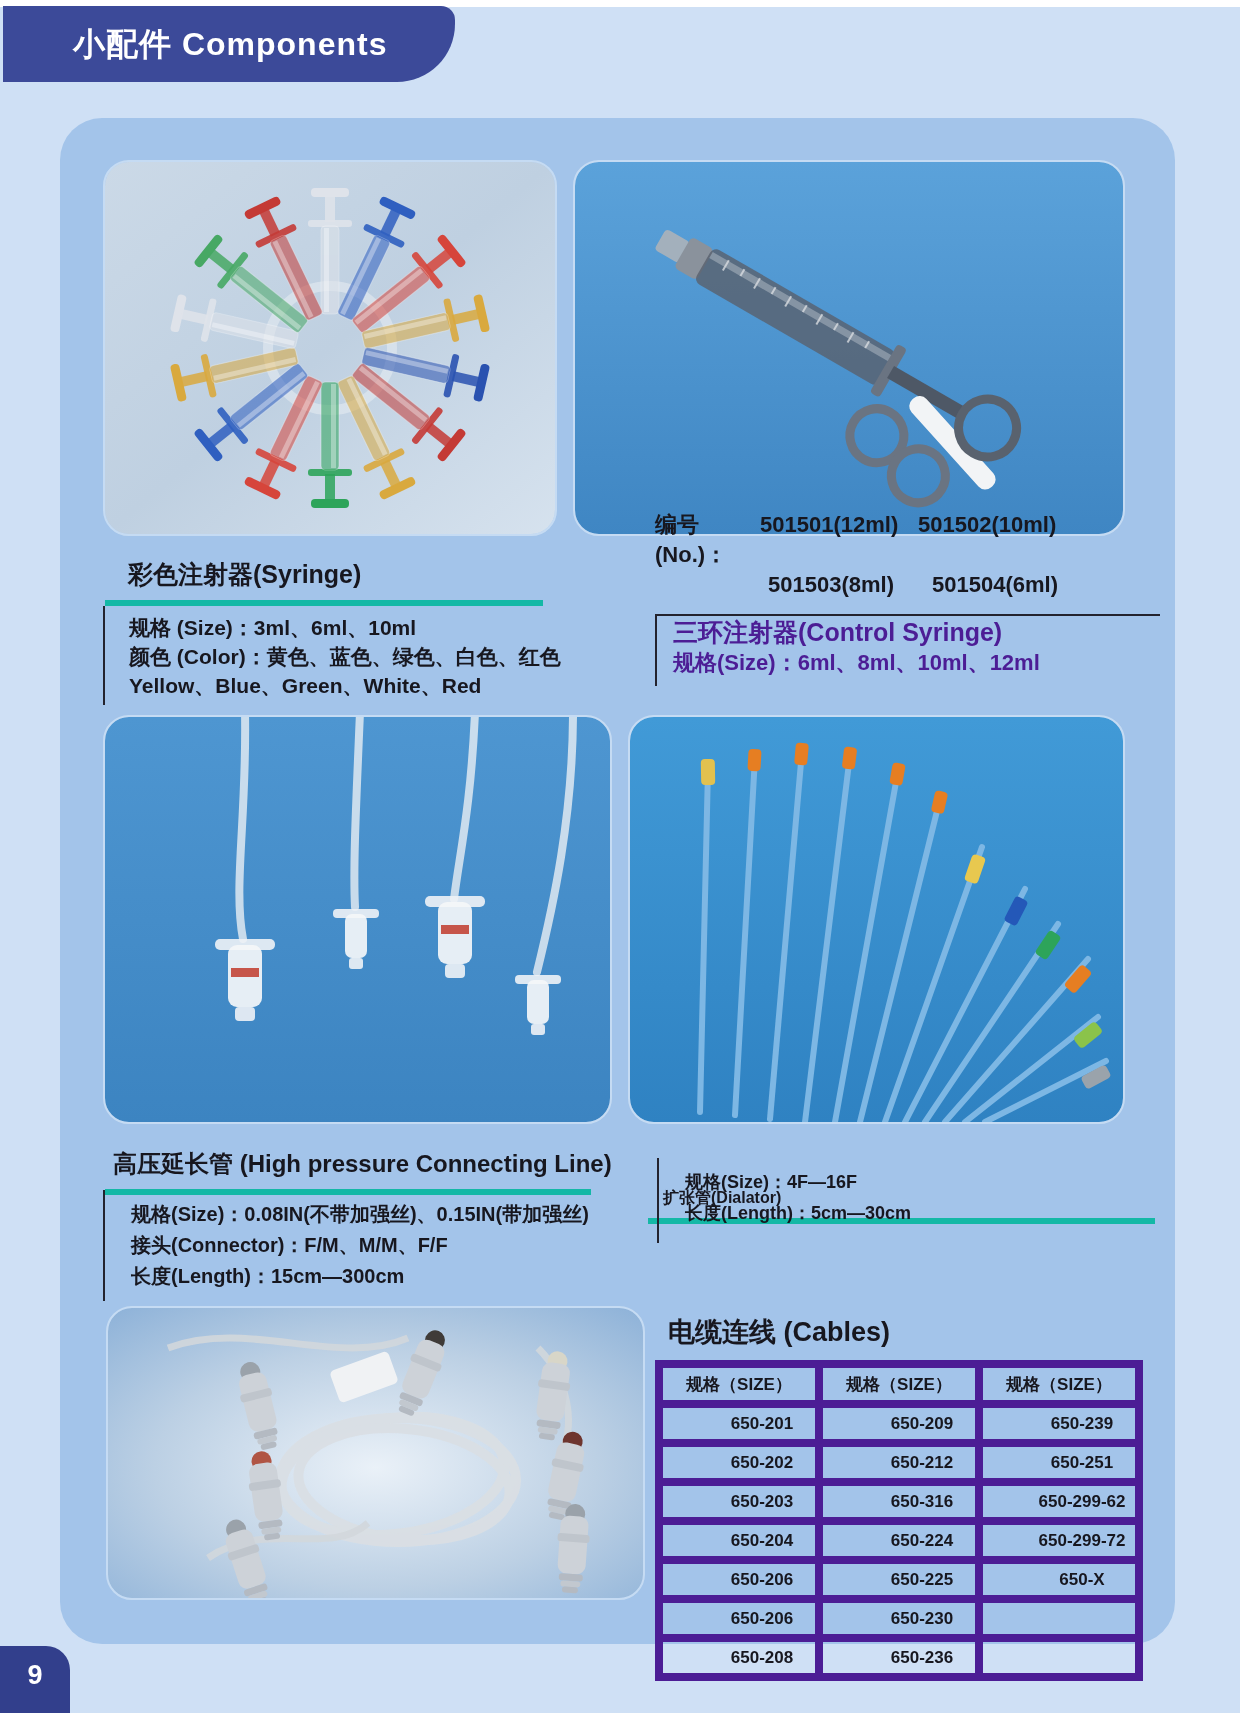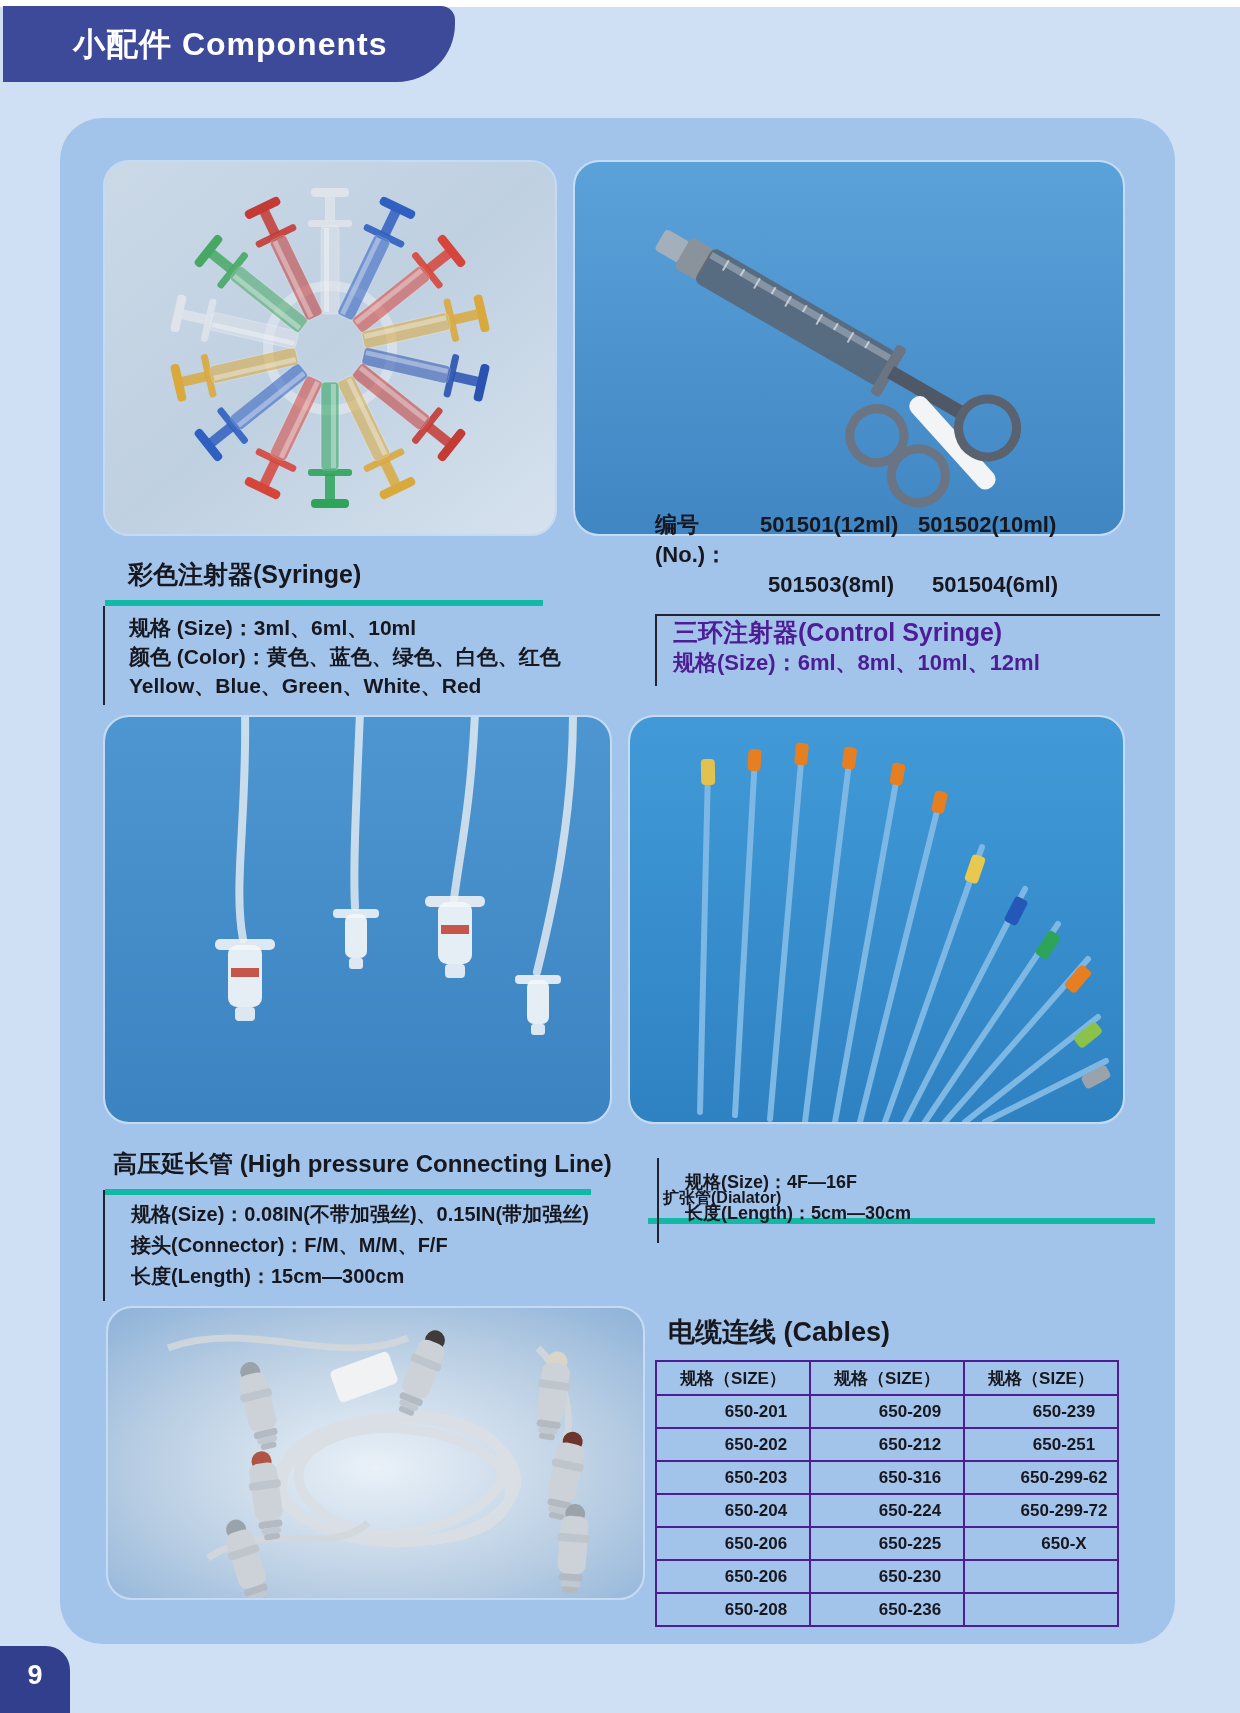--- a/index.html
+++ b/index.html
@@ -49,21 +49,21 @@
   #hp-title{left:105px;top:1148px;width:478px;font-size:24px;padding:0 0 9px 8px;}
   #hp-specs{left:103px;top:1190px;width:505px;font-size:20px;line-height:31px;padding:9px 0 9px 26px;}
 
   #dl-title{left:648px;top:1148px;width:492px;font-size:16px;padding:0 0 9px 15px;margin-top:40px;}
   #dl-specs{left:657px;top:1158px;width:430px;font-size:18px;line-height:31px;padding:9px 0 14px 26px;}
 
   #cables-title{left:668px;top:1314px;font-size:27px;}
 
   
   #cables-table{position:absolute;left:655px;top:1360px;border-collapse:collapse;}
-  #cables-table th,#cables-table td{border:2px solid #4c1d95;color:#17171f;font-weight:700;
+  #cables-table th,#cables-table td{border:8px solid #4c1d95;color:#17171f;font-weight:700;
           text-align:center;white-space:nowrap;margin-top:11px;}
   #cables-table th{width:150px;height:30px;font-size:17px;}
   #cables-table td{height:29px;font-size:17px;padding-left:47px;}
 
   
   .page-num{position:absolute;left:0;top:1646px;width:70px;height:67px;background:#323f8c;
           border-radius:0 24px 0 0;color:#ffffff;font-size:27px;font-weight:700;
           line-height:58px;text-align:center;}
 </style>
 </head>

